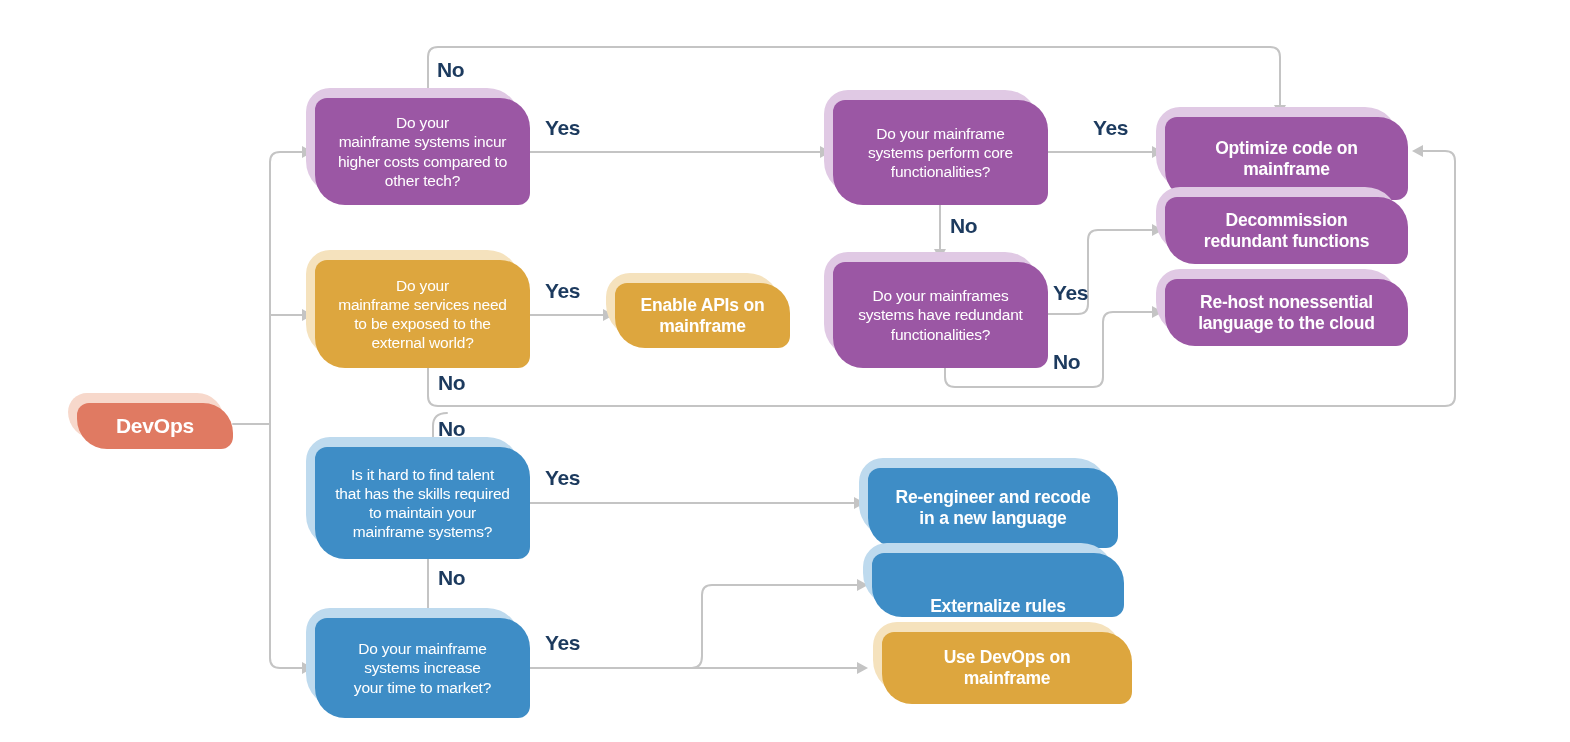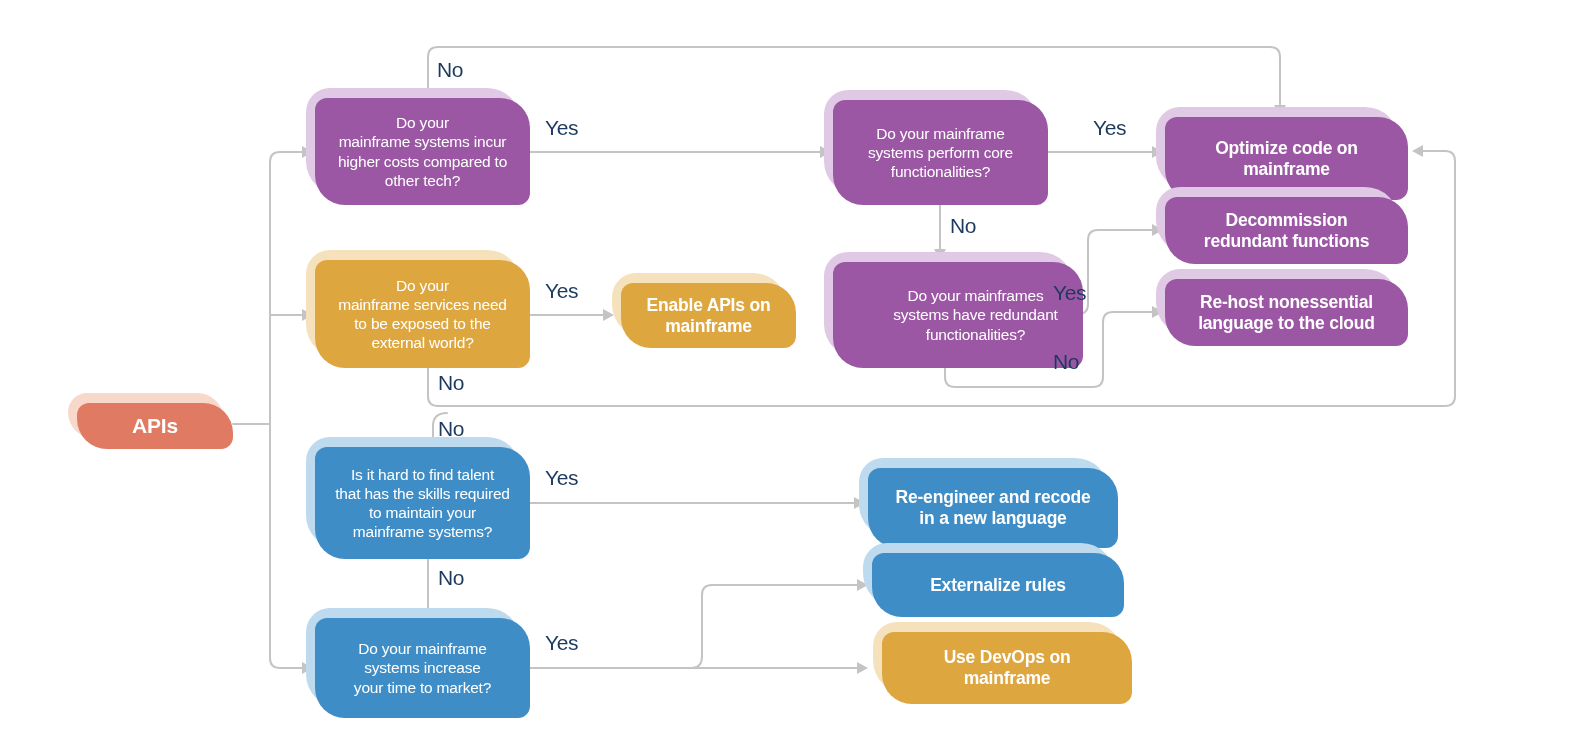--- a/index.html
+++ b/index.html
@@ -35,21 +35,21 @@
   .gold   { --bg:var(--goldFill);    --sh:var(--goldShadow); }
   .blue   { --bg:var(--blueFill);    --sh:var(--blueShadow); }
   .salmon { --bg:var(--salmonFill);  --sh:var(--salmonShadow); }
 
   .q span     { font-size:15.5px; line-height:1.24; font-weight:400; }
   .a span     { font-size:17.5px; line-height:1.18; font-weight:700; }
   .start span { font-size:21px;   font-weight:700; }
 
   .edge-label {
     position:absolute; z-index:3;
-    font-size:21px; font-weight:400; letter-spacing:-0.4px;
+    font-size:21px; font-weight:700; letter-spacing:-0.4px;
     color:var(--navy);
   }
 </style>
 </head>
 <body>
 
 <div id="canvas">
 
   <svg id="wires" width="1570" height="742">
 
@@ -117,21 +117,21 @@
 
     <g>
       <path class="wire" d="M 530 668 L 858 668"></path>
       <path class="arrow" d="M 868 668 l -11 -6 l 0 12 z"></path>
       <path class="wire" d="M 692 668 Q 702 668 702 656 L 702 595 Q 702 585 712 585 L 858 585"></path>
       <path class="arrow" d="M 868 585 l -11 -6 l 0 12 z"></path>
     </g>
   </svg>
 
   <div class="node salmon start" style="left:77px; top:403px; width:156px; height:46px;">
-    <span>APIs</span>
+    <span>DevOps</span>
   </div>
 
   <div class="node purple q" style="left:315px; top:98px; width:215px; height:107px;">
     <span>Do your
 mainframe systems incur
 higher costs compared to
 other tech?</span>
   </div>
 
   <div class="node purple q" style="left:833px; top:100px; width:215px; height:105px;">
@@ -140,21 +140,21 @@
 functionalities?</span>
   </div>
 
   <div class="node gold q" style="left:315px; top:260px; width:215px; height:108px;">
     <span>Do your
 mainframe services need
 to be exposed to the
 external world?</span>
   </div>
 
-  <div class="node purple q" style="left:833px; top:262px; width:215px; height:106px;padding-left:35px;">
+  <div class="node purple q" style="left:833px; top:262px; width:215px; height:106px;">
     <span>Do your mainframes
 systems have redundant
 functionalities?</span>
   </div>
 
   <div class="node blue q" style="left:315px; top:447px; width:215px; height:112px;">
     <span>Is it hard to find talent
 that has the skills required
 to maintain your
 mainframe systems?</span>
@@ -174,31 +174,31 @@
   <div class="node purple a" style="left:1165px; top:197px; width:243px; height:67px;">
     <span>Decommission
 redundant functions</span>
   </div>
 
   <div class="node purple a" style="left:1165px; top:279px; width:243px; height:67px;">
     <span>Re-host nonessential
 language to the cloud</span>
   </div>
 
-  <div class="node gold a" style="left:615px; top:283px; width:175px; height:65px;margin-left:6px;">
+  <div class="node gold a" style="left:615px; top:283px; width:175px; height:65px;">
     <span>Enable APIs on
 mainframe</span>
   </div>
 
   <div class="node blue a" style="left:868px; top:468px; width:250px; height:80px;">
     <span>Re-engineer and recode
 in a new language</span>
   </div>
 
-  <div class="node blue a" style="left:872px; top:553px; width:252px; height:64px;">
+  <div class="node blue a" style="left:872px; top:553px; width:252px; height:64px;align-items:flex-end;">
     <span>Externalize rules</span>
   </div>
 
   <div class="node gold a" style="left:872px; top:632px; width:250px; height:72px;margin-left:10px;">
     <span>Use DevOps on
 mainframe</span>
   </div>
 
   <div class="edge-label" style="left:437px; top:58px;">No</div>
   <div class="edge-label" style="left:545px; top:116px;">Yes</div>

